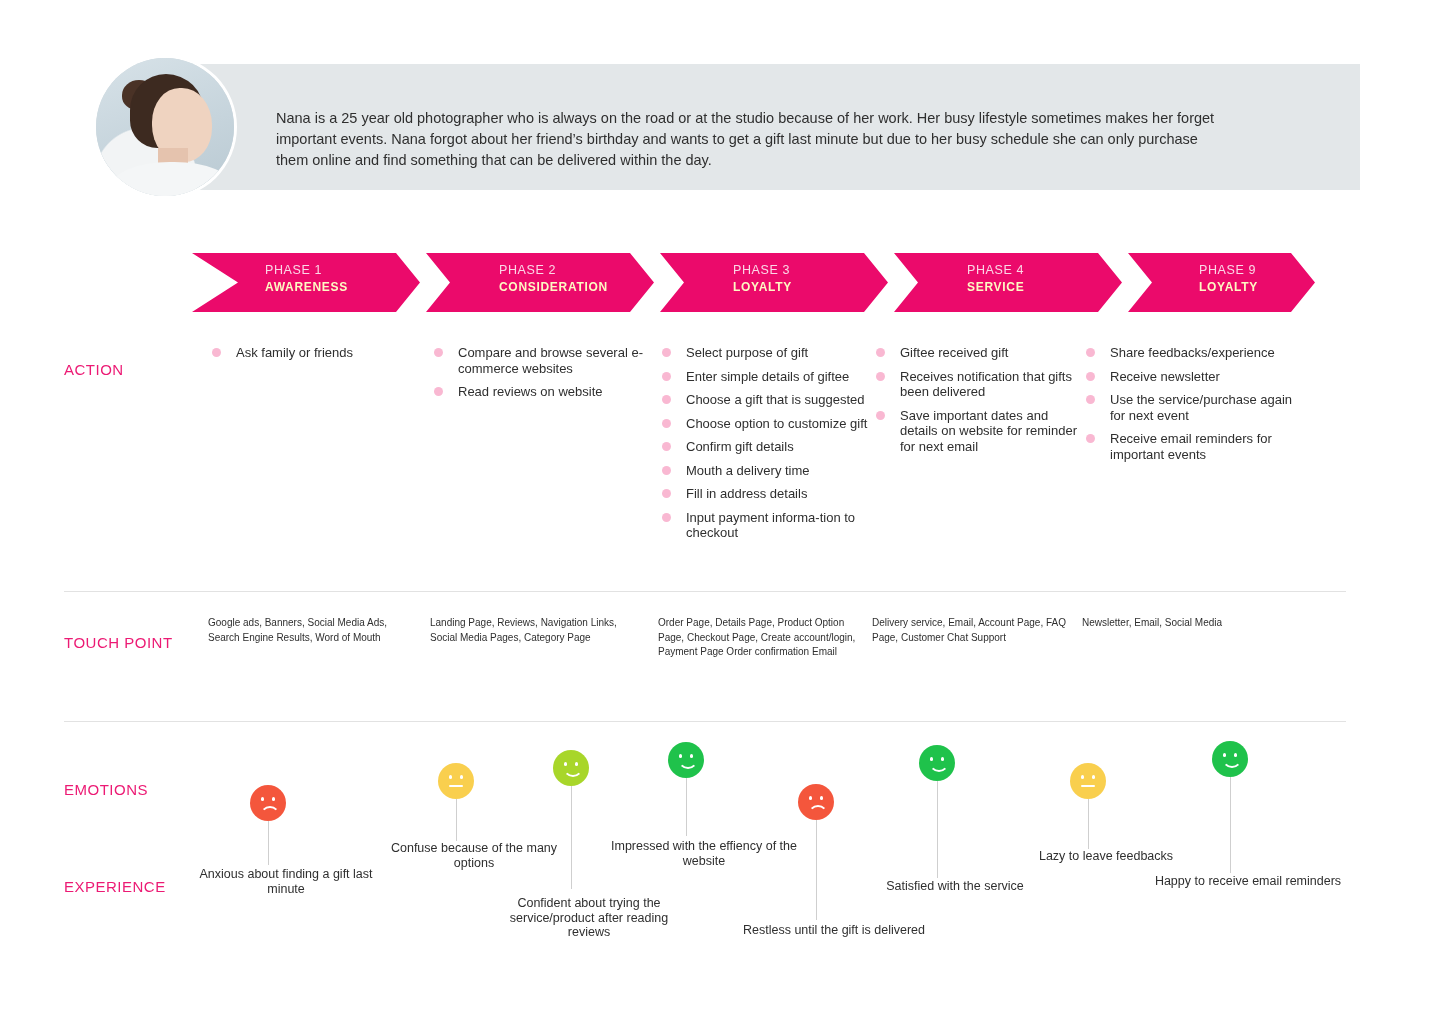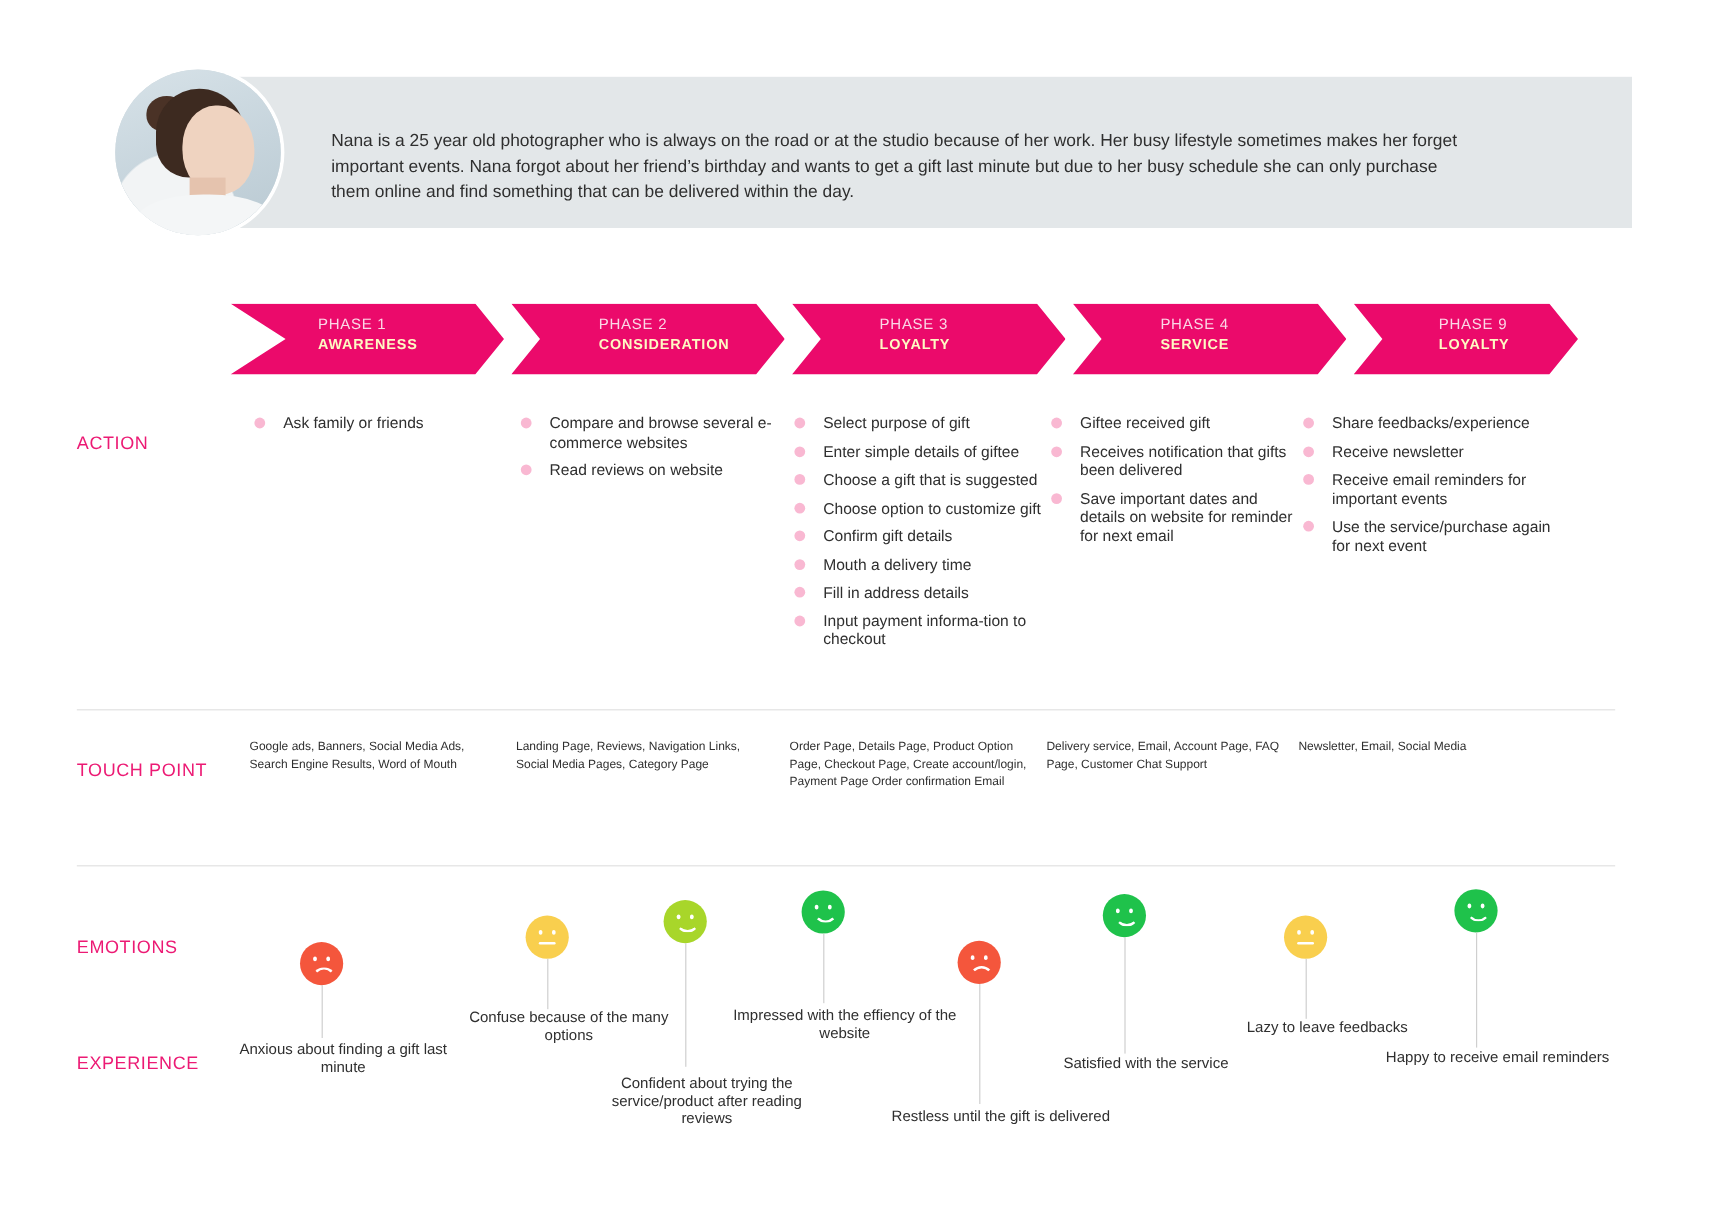--- a/index.html
+++ b/index.html
@@ -358,22 +358,22 @@
 
 <div class="action-col col4">
   <div class="action-item"><span class="action-bullet" style="background: rgb(249, 184, 210);"></span><span>Giftee received gift</span></div>
   <div class="action-item"><span class="action-bullet" style="background: rgb(249, 184, 210);"></span><span>Receives notification that gifts been delivered</span></div>
   <div class="action-item"><span class="action-bullet" style="background: rgb(249, 184, 210);"></span><span>Save important dates and details on website for reminder for next email</span></div>
 </div>
 
 <div class="action-col col5">
   <div class="action-item"><span class="action-bullet" style="background: rgb(249, 184, 210);"></span><span>Share feedbacks/experience</span></div>
   <div class="action-item"><span class="action-bullet" style="background: rgb(249, 184, 210);"></span><span>Receive newsletter</span></div>
+  <div class="action-item"><span class="action-bullet" style="background: rgb(249, 184, 210);"></span><span>Use the service/purchase again for next event</span></div>
   <div class="action-item"><span class="action-bullet" style="background: rgb(249, 184, 210);"></span><span>Receive email reminders for important events</span></div>
-  <div class="action-item"><span class="action-bullet" style="background: rgb(249, 184, 210);"></span><span>Use the service/purchase again for next event</span></div>
 </div>
 
 <div class="touch-col col1">Google ads, Banners, Social Media Ads, Search Engine Results, Word of Mouth</div>
 <div class="touch-col col2">Landing Page, Reviews, Navigation Links, Social Media Pages, Category Page</div>
 <div class="touch-col col3">Order Page, Details Page, Product Option Page, Checkout Page, Create account/login, Payment Page Order confirmation Email</div>
 <div class="touch-col col4">Delivery service, Email, Account Page, FAQ Page, Customer Chat Support</div>
 <div class="touch-col col5">Newsletter, Email, Social Media</div>
 
 <div class="emotion-pin" id="pin-1" style="left:250px; top:785px;">
   <div class="emotion-face" style="background: rgb(244, 86, 60);">

